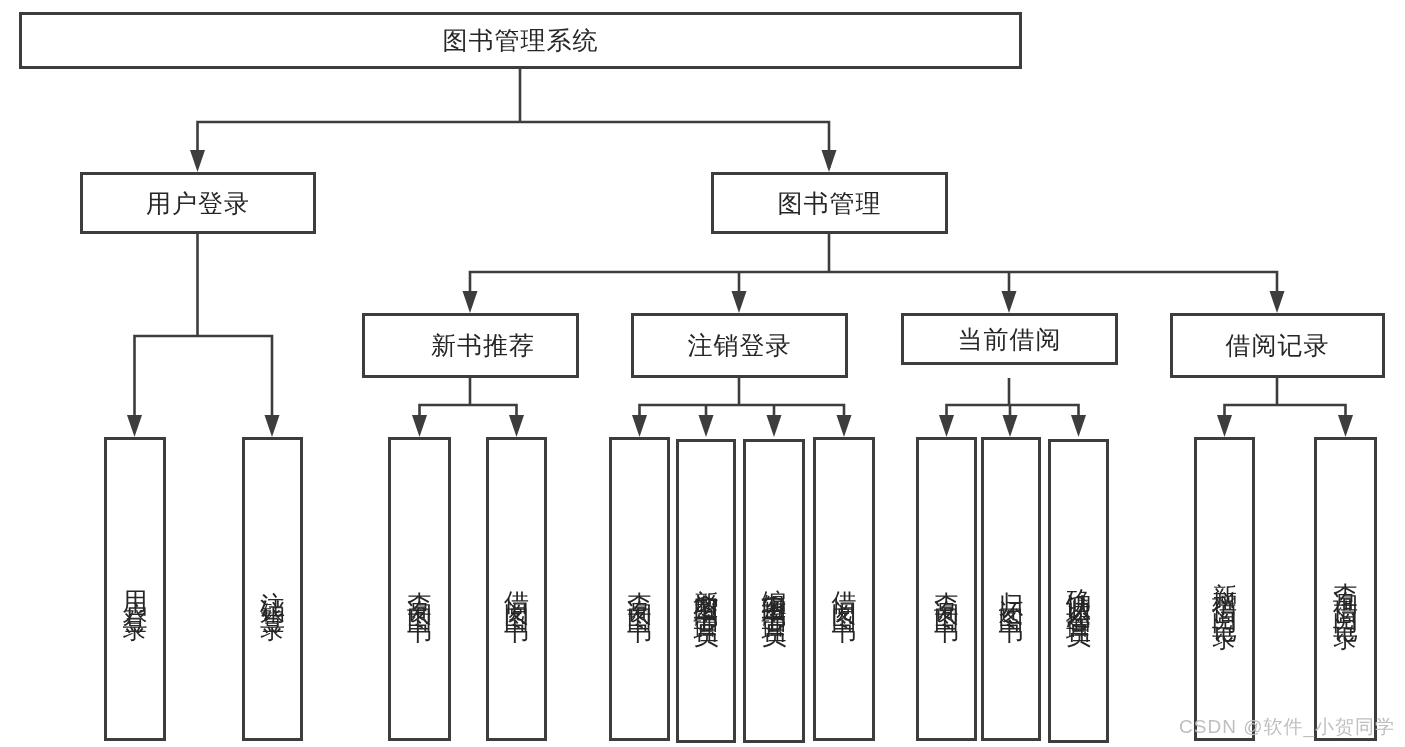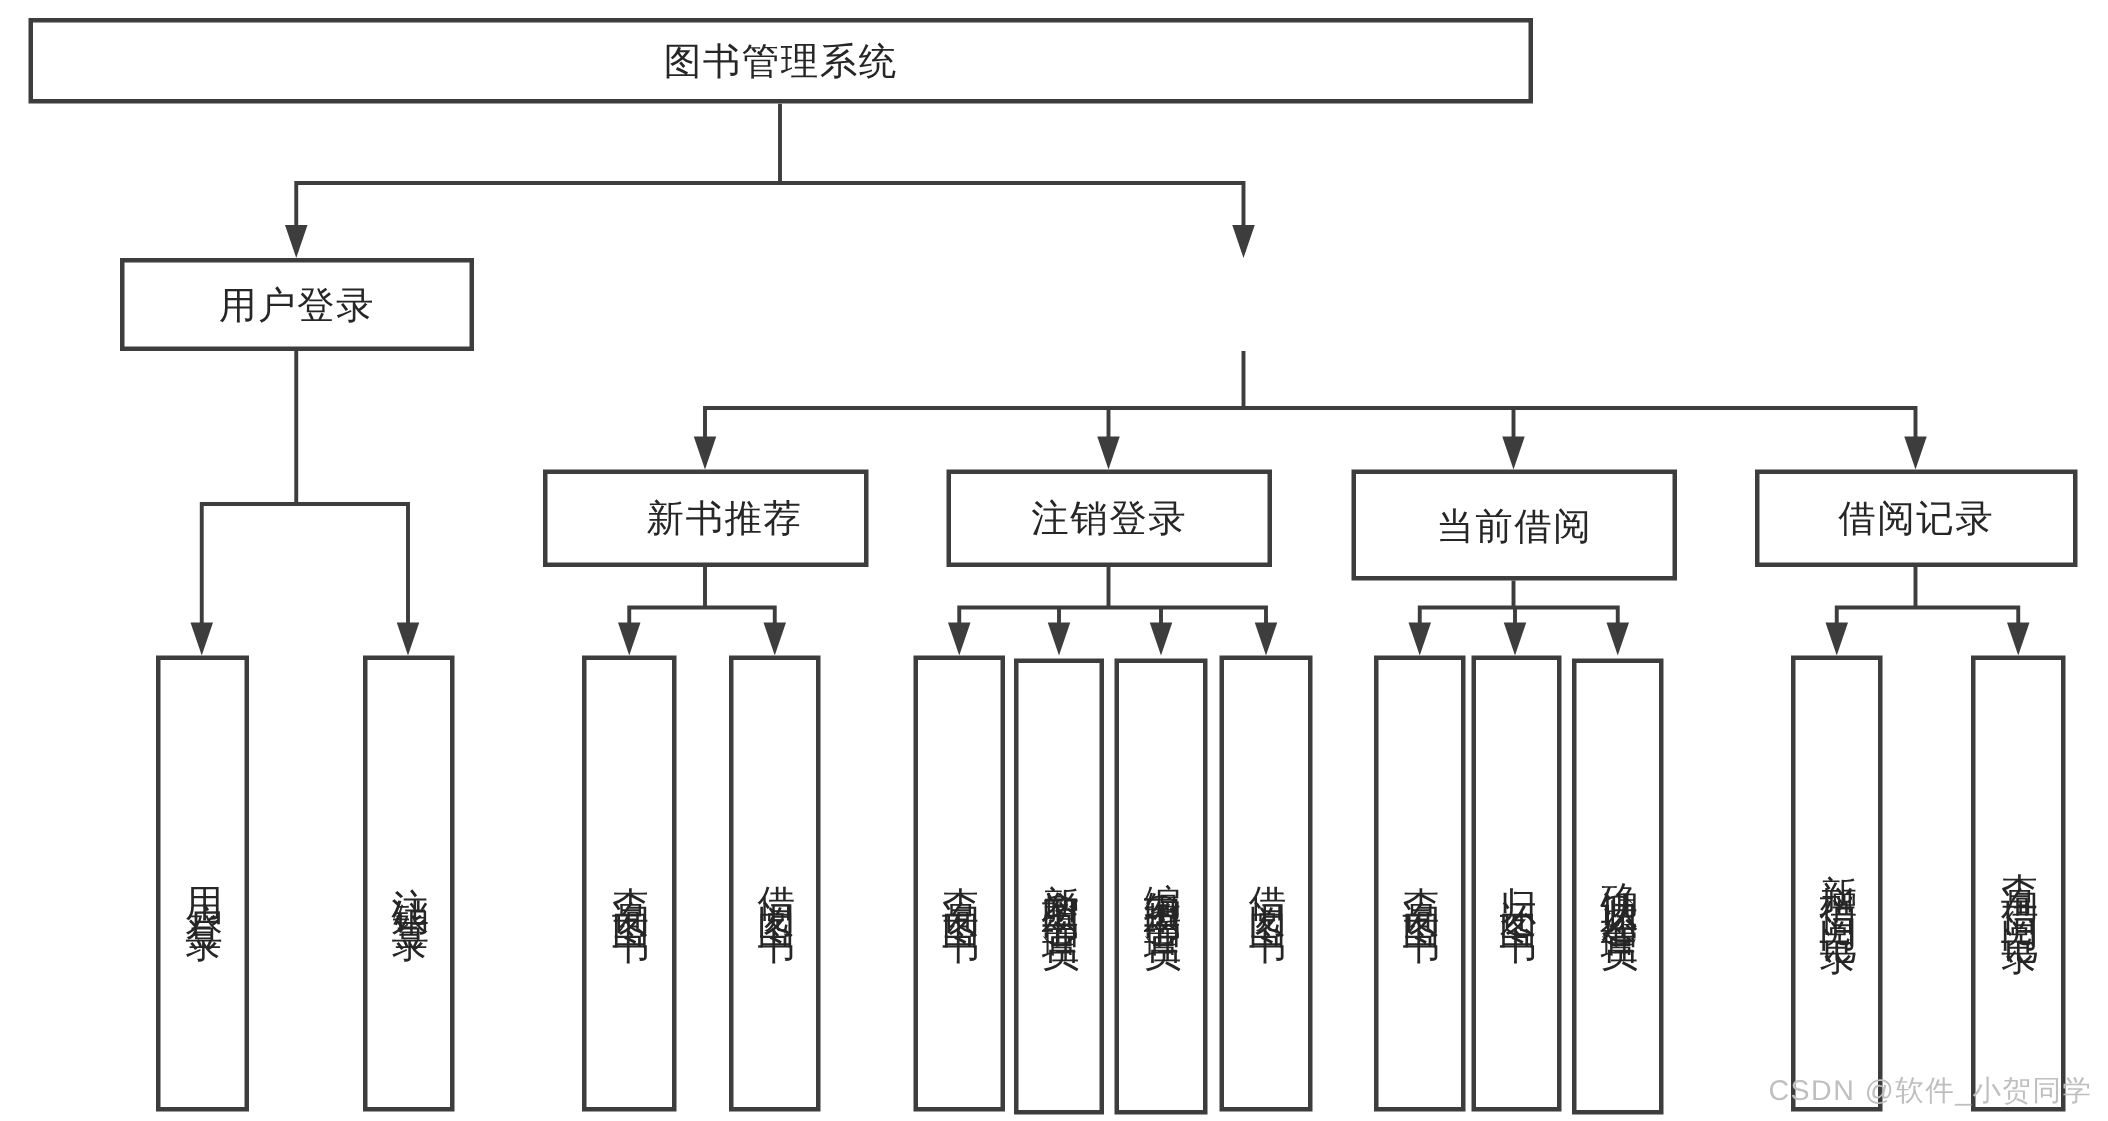--- a/index.html
+++ b/index.html
@@ -104,24 +104,25 @@
     <g>
       <path d="M1277 378 V405 M1224.5 432 V405 H1345.5 V432"></path>
       <polygon points="1217,415 1232,415 1224.5,437"></polygon>
       <polygon points="1338,415 1353,415 1345.5,437"></polygon>
     </g>
   </svg>
 
   <div class="node" style="left:19px;top:12px;width:1003px;height:57px;">图书管理系统</div>
 
   <div class="node" style="left:80px;top:172px;width:236px;height:62px;">用户登录</div>
+  <div class="node" style="left:711px;top:172px;width:237px;height:62px;">图书管理</div>
 
   <div class="node" style="left:362px;top:313px;width:217px;height:65px;padding-left:25px;">新书推荐</div>
   <div class="node" style="left:631px;top:313px;width:217px;height:65px;">注销登录</div>
-  <div class="node" style="left:901px;top:313px;width:217px;height:74px;">当前借阅</div>
+  <div class="node" style="left:901px;top:313px;width:217px;height:52px;">当前借阅</div>
   <div class="node" style="left:1170px;top:313px;width:215px;height:65px;">借阅记录</div>
 
   <div class="leaf" style="left:104px;top:437px;width:62px;height:304px;">
     <span>用户登录</span>
   </div>
   <div class="leaf" style="left:242px;top:437px;width:61px;height:304px;">
     <span>注销登录</span>
   </div>
 
   <div class="leaf" style="left:388px;top:437px;width:63px;height:304px;">

